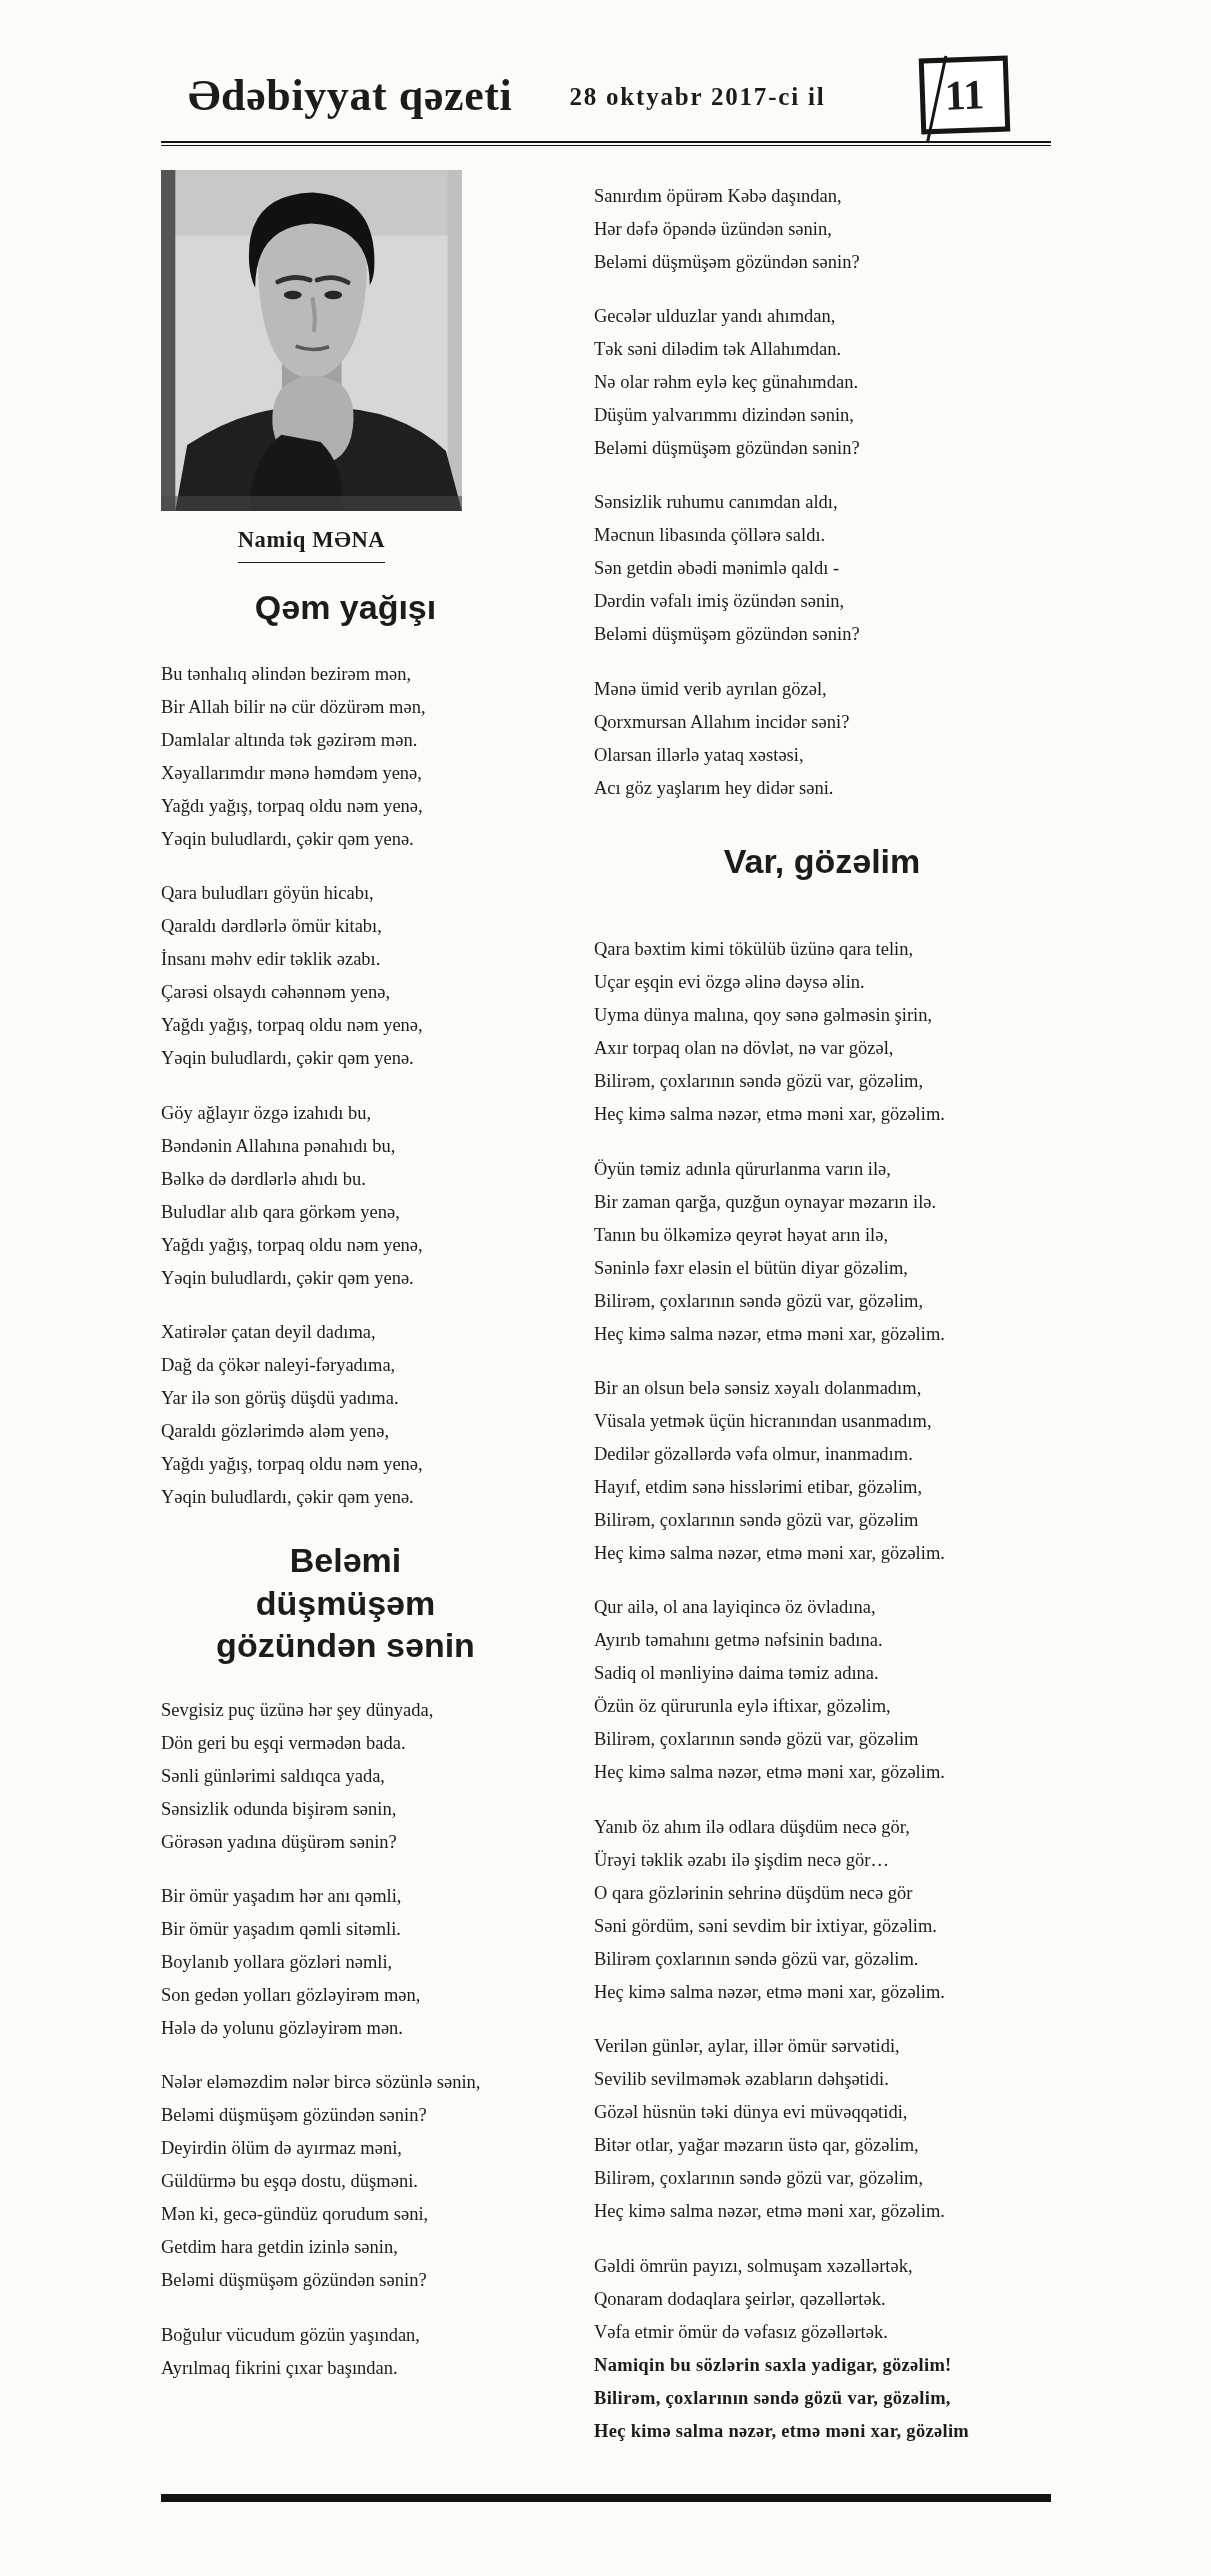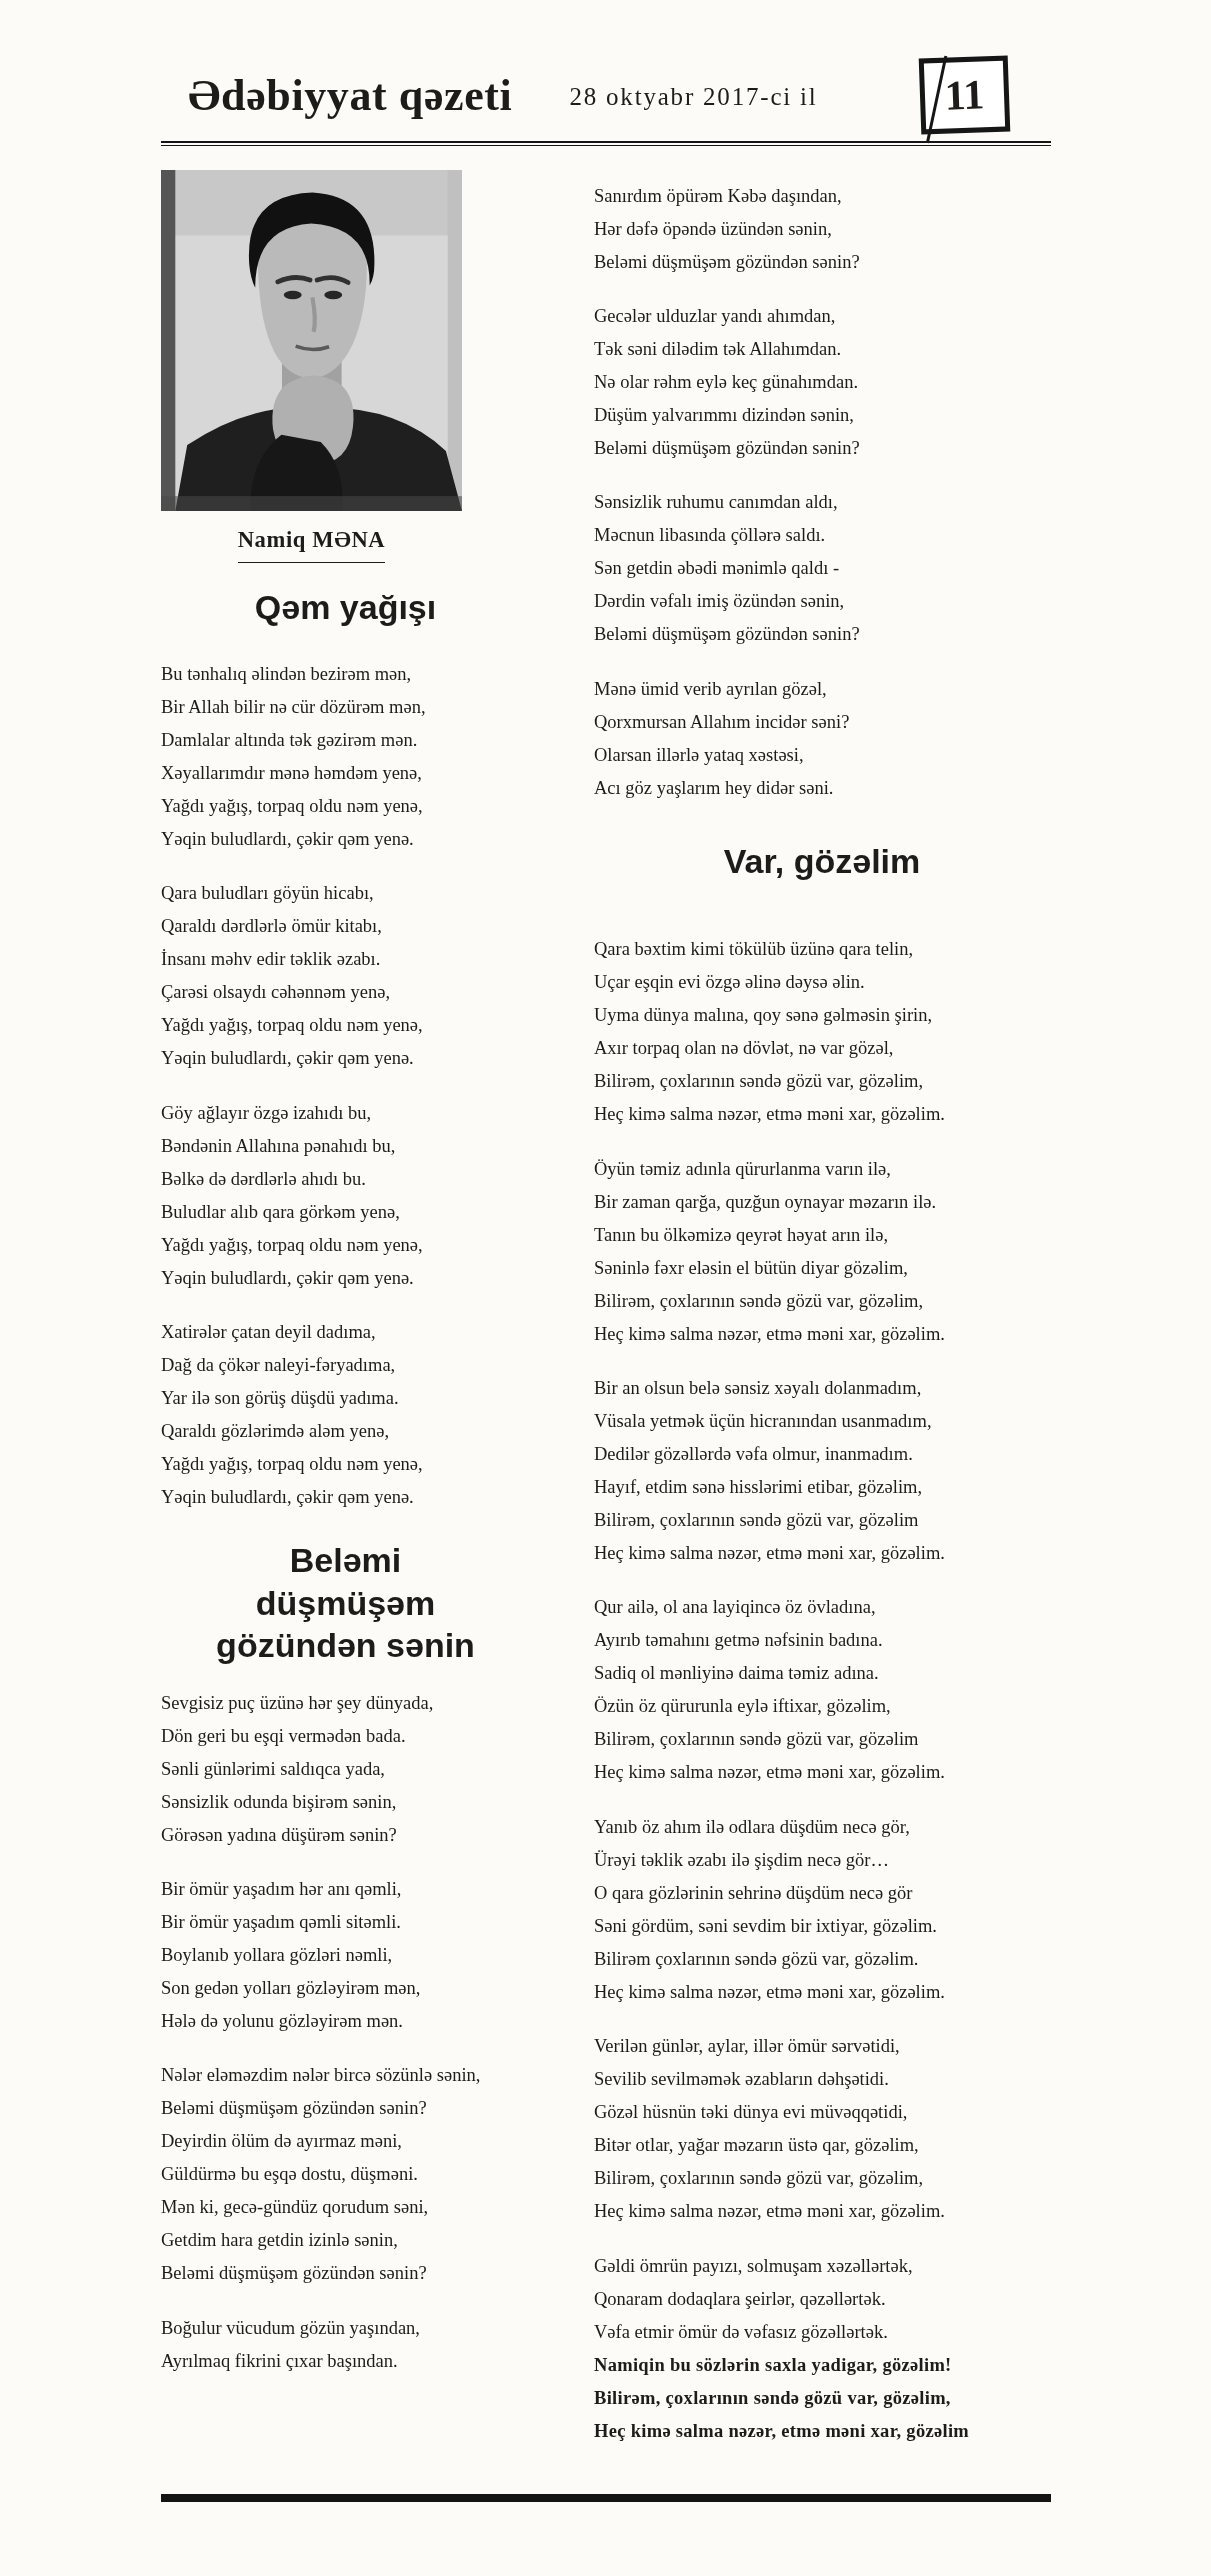--- a/index.html
+++ b/index.html
@@ -20,21 +20,21 @@
   
   .masthead {
     position:absolute; top:57px; left:161px; width:890px;
     display:flex; align-items:center;
   }
   .np-title {
     font-size:44px; font-weight:bold; letter-spacing:0.6px;
     margin-left:27px; white-space:nowrap;
   }
   .np-date {
-    font-size:25px; font-weight:normal; letter-spacing:1.8px;
+    font-size:25px; font-weight:bold; letter-spacing:1.8px;
     margin-left:57px; white-space:nowrap; padding-top:3.6px;
   }
   .pagebox-wrap { margin-left:auto; margin-right:42px; position:relative; }
   .pagebox {
     width:89px; height:76px;
     border:5.4px solid #161616;
     background:#fff;
     display:flex; align-items:center; justify-content:center;
     font-size:42px; font-weight:bold;
     transform:rotate(-2deg);
@@ -76,21 +76,21 @@
   }
   .author-name span { border-bottom:1.8px solid #1d1c1a; padding-bottom:10px; }
 
   
   .poem-title {
     font-family:"Liberation Sans", sans-serif;
     font-size:34px; font-weight:bold;
     text-align:center; line-height:1.25;
     margin:33px auto 30px;
   }
-  .poem-title.two-line { max-width:280px; margin-top:25px; margin-bottom:20px; }
+  .poem-title.two-line { max-width:280px; margin-top:25px; margin-bottom:27px; }
   .poem-title.right-title { margin-top:35px; margin-bottom:51px; }
 
   .stanza { margin-bottom:21.4px; }
   .line { font-size:18.5px; line-height:33px; white-space:nowrap; }
 
   
   .col-right .stanzas:last-of-type .stanza:last-child .line:nth-child(n+4){
     font-weight:bold; letter-spacing:0.3px; filter:blur(0.2px);
   }
 

